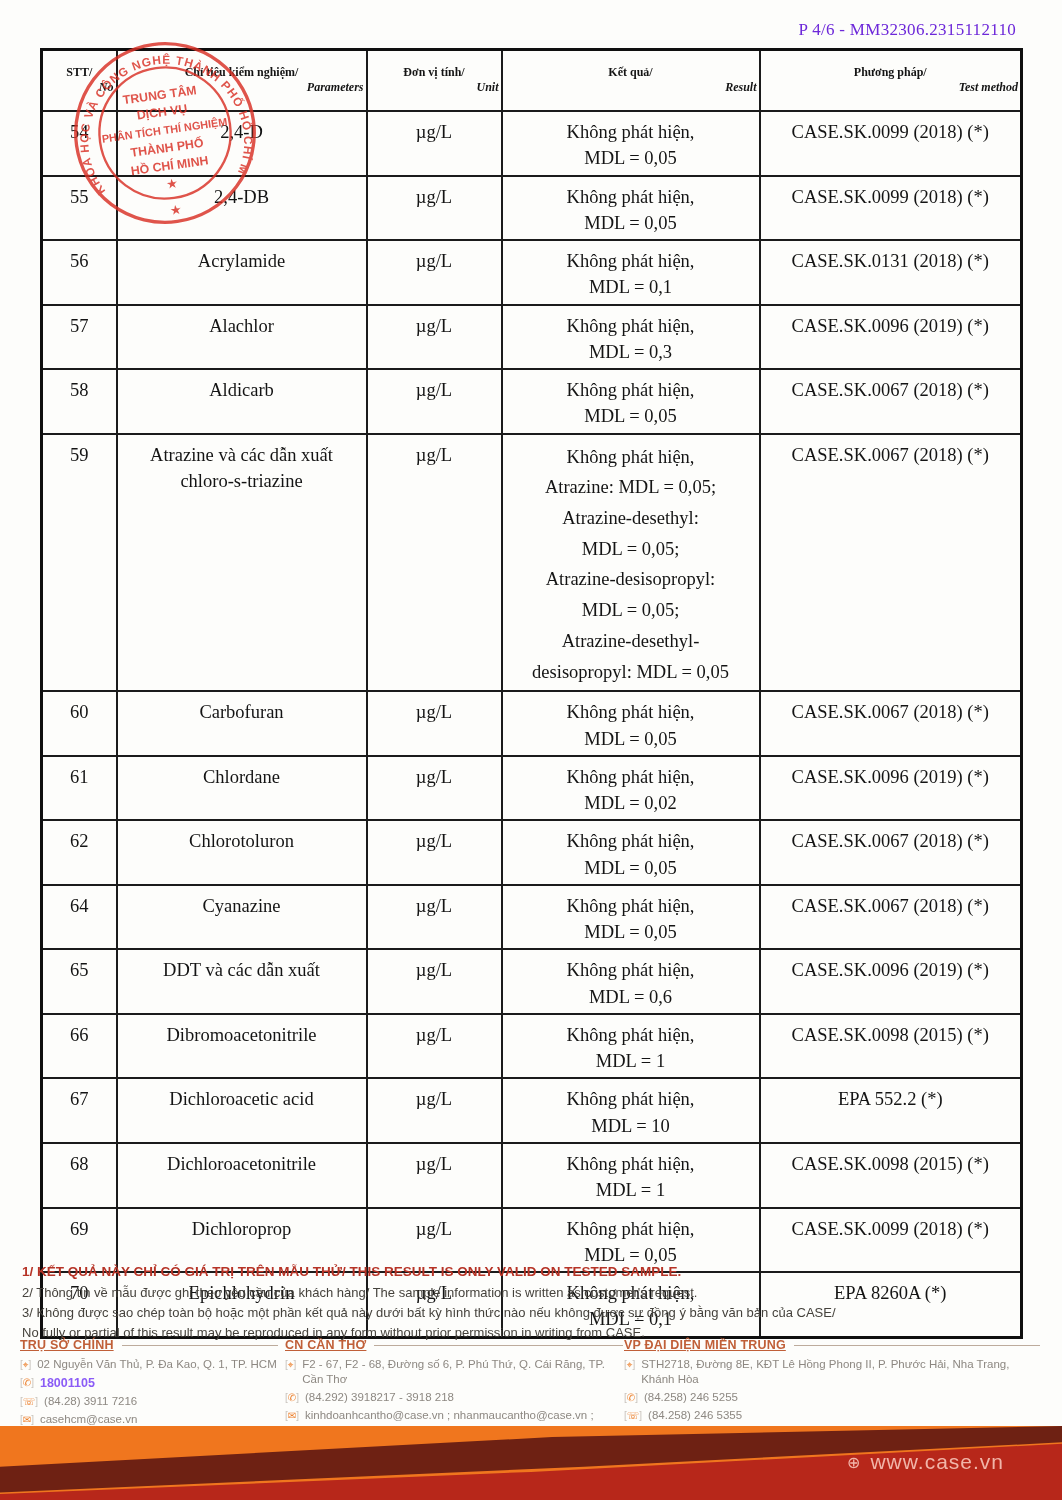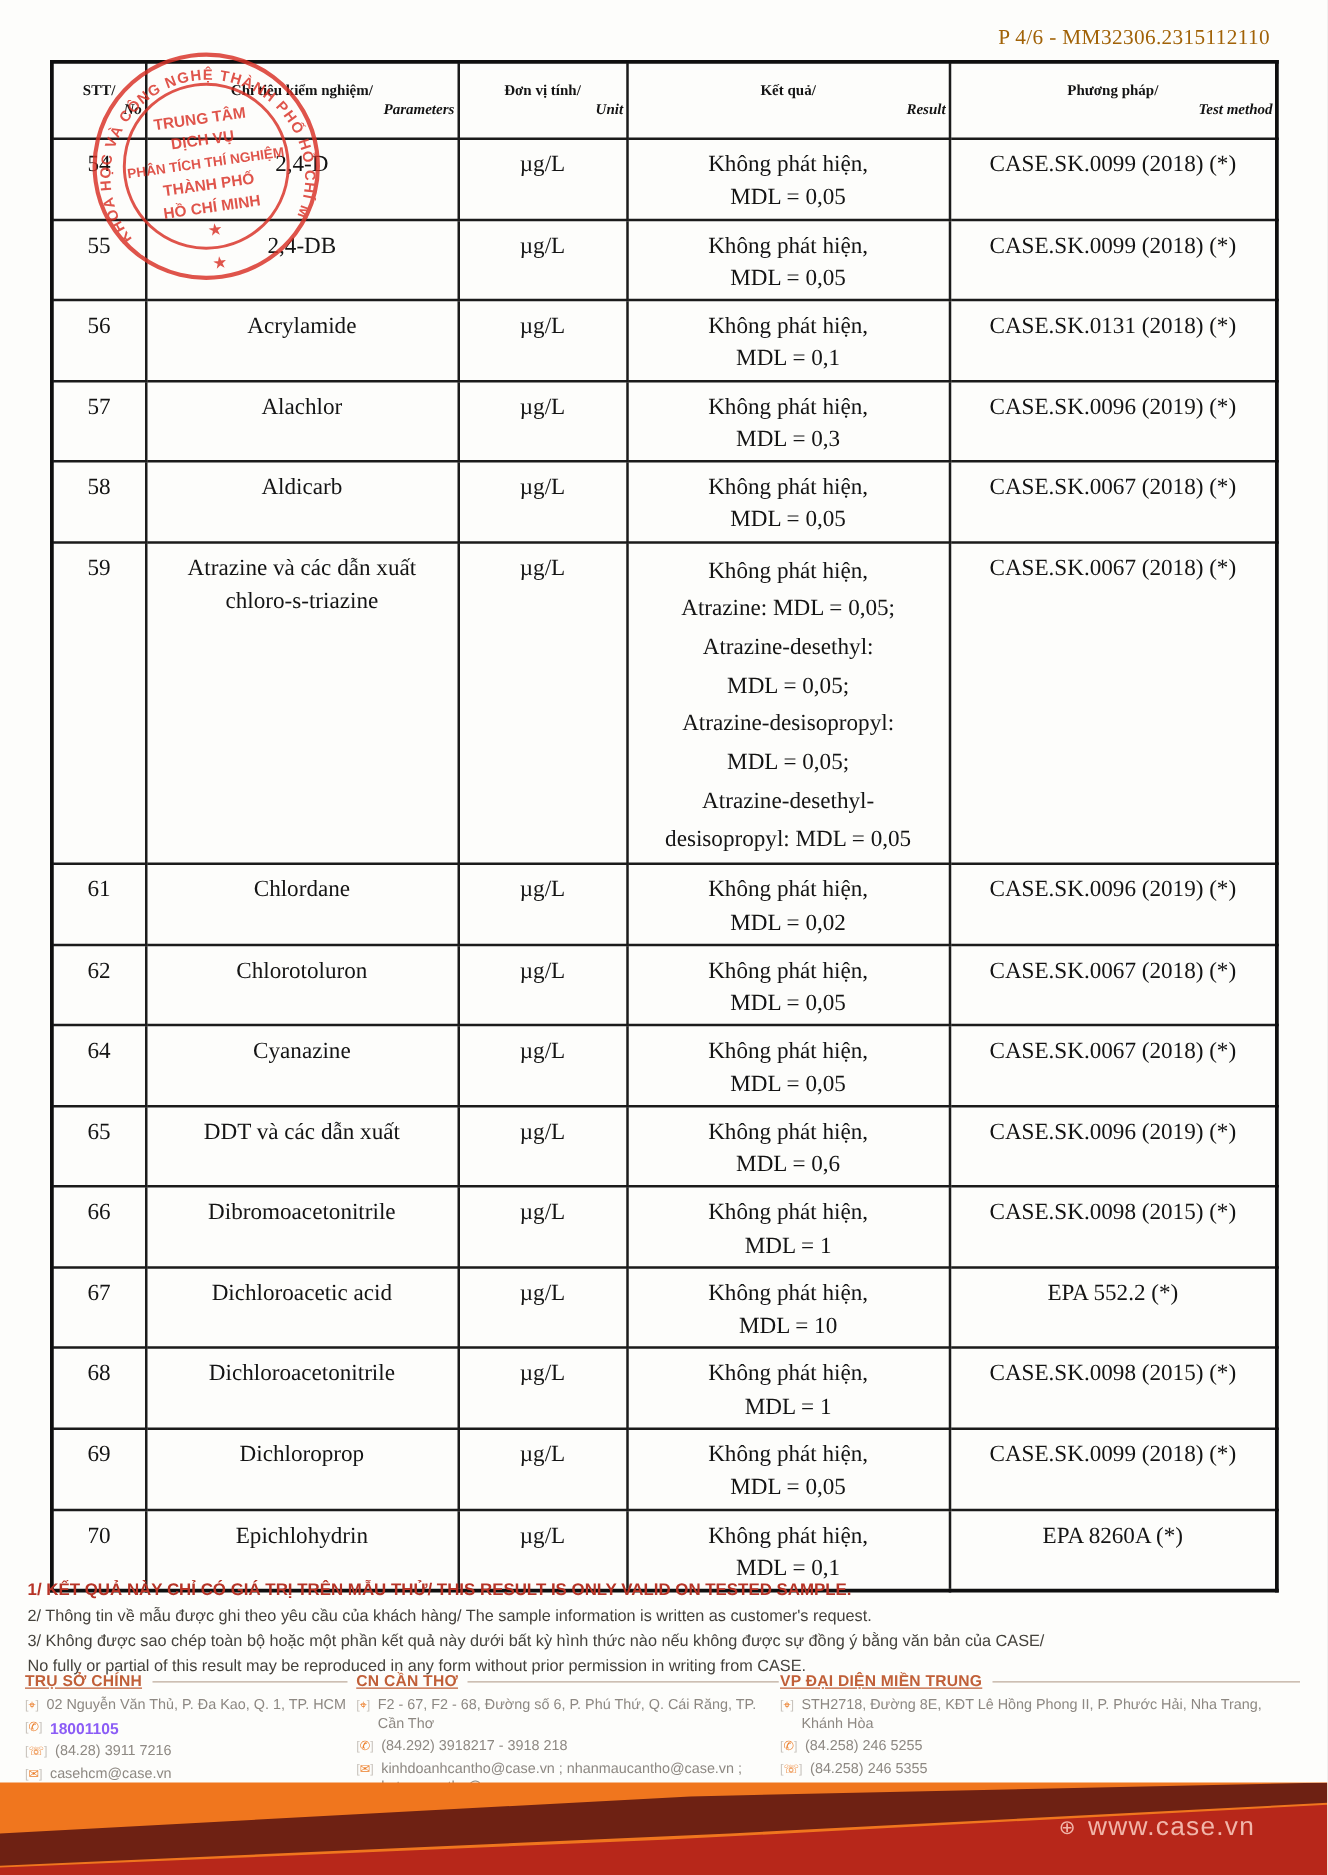--- a/index.html
+++ b/index.html
@@ -4,21 +4,21 @@
 <style>
   html,body { margin:0; padding:0; background:#e8e8e8; }
   .page {
     position:relative; width:1062px; height:1500px; margin:0 auto;
     background:#fdfdfb; overflow:hidden;
     font-family:"Liberation Serif", serif; color:#141414;
   }
   
   .page-ref {
     position:absolute; top:20px; right:46px;
-    font-size:17px; letter-spacing:.3px; color:#a16207;
+    font-size:17px; letter-spacing:.3px; color:#6d28d9;
   }
   
   table.param-table {
     position:absolute; left:40px; top:48px; width:980px;
     border-collapse:collapse; table-layout:fixed; background:transparent;
     border:3px solid #0f0f0f;
   }
   .param-table col.c1{width:75px}.param-table col.c2{width:250px}
   .param-table col.c3{width:135px}.param-table col.c4{width:258px}
   .param-table col.c5{width:262px}
@@ -175,20 +175,28 @@
 chloro-s-triazine</td>
           <td class="c-unit">µg/L</td>
           <td class="c-result">Không phát hiện,
 Atrazine: MDL = 0,05;
 Atrazine-desethyl:
 MDL = 0,05;
 Atrazine-desisopropyl:
 MDL = 0,05;
 Atrazine-desethyl-
 desisopropyl: MDL = 0,05</td>
+          <td class="c-method">CASE.SK.0067 (2018) (*)</td>
+        </tr>
+    <tr>
+          <td class="c-no">60</td>
+          <td class="c-param">Carbofuran</td>
+          <td class="c-unit">µg/L</td>
+          <td class="c-result">Không phát hiện,
+MDL = 0,05</td>
           <td class="c-method">CASE.SK.0067 (2018) (*)</td>
         </tr>
     <tr>
           <td class="c-no">61</td>
           <td class="c-param">Chlordane</td>
           <td class="c-unit">µg/L</td>
           <td class="c-result">Không phát hiện,
 MDL = 0,02</td>
           <td class="c-method">CASE.SK.0096 (2019) (*)</td>
         </tr>

